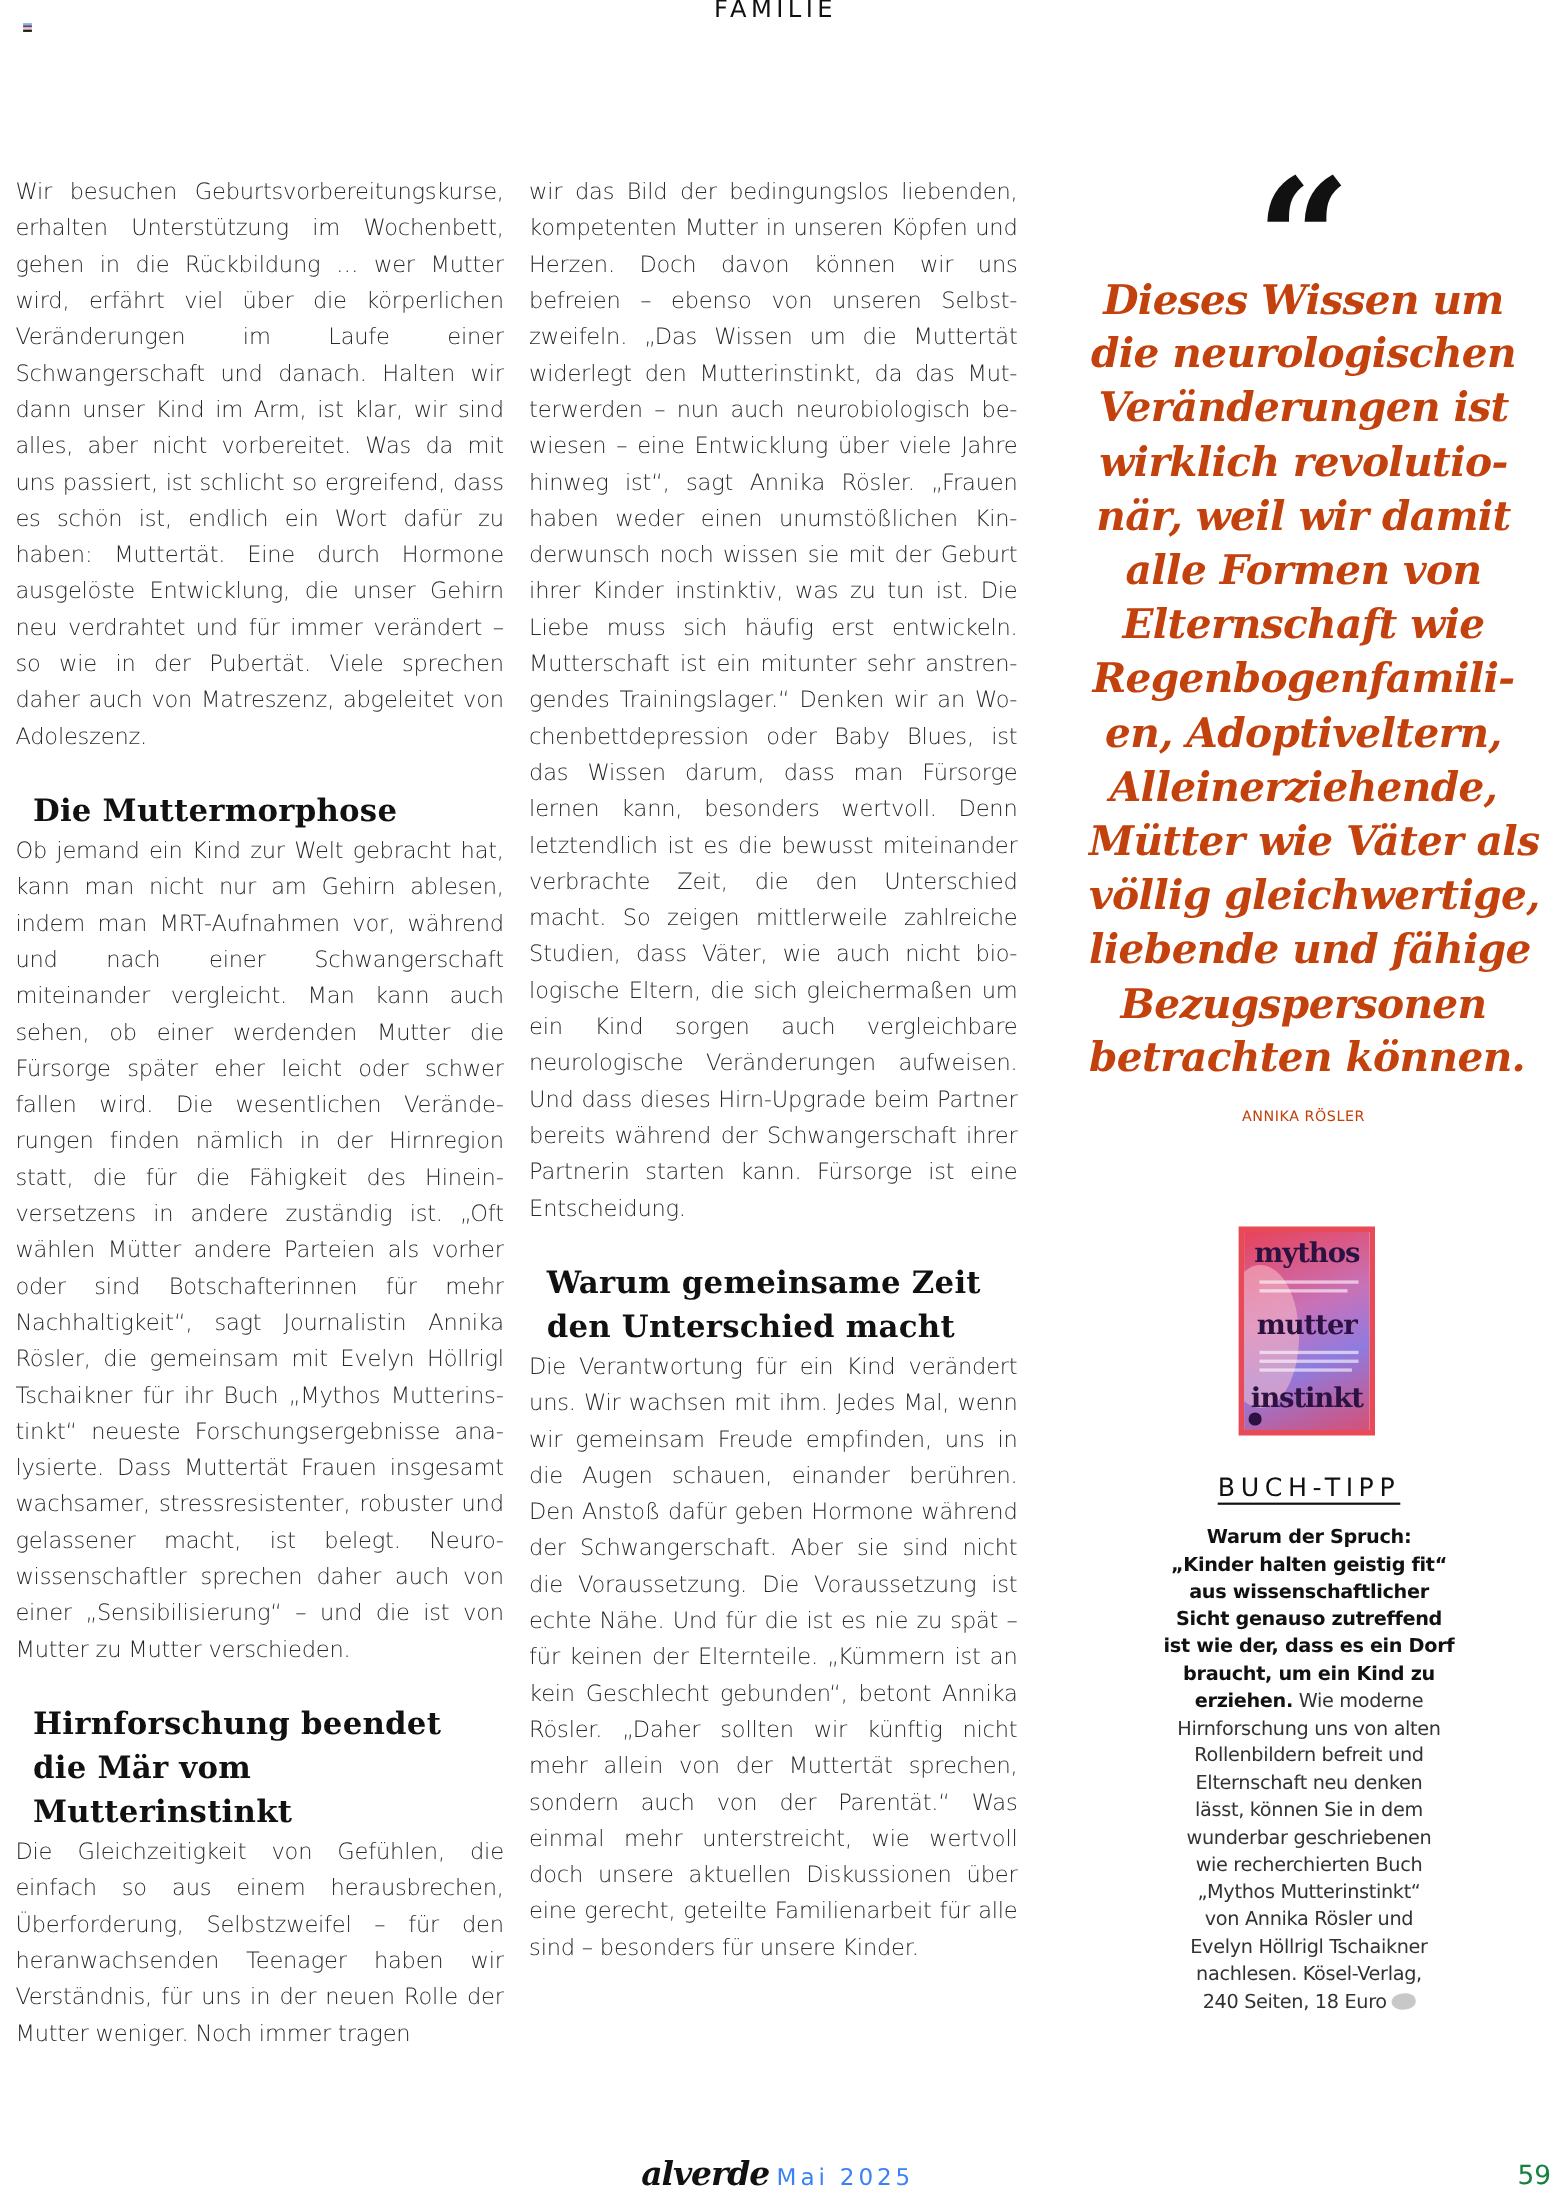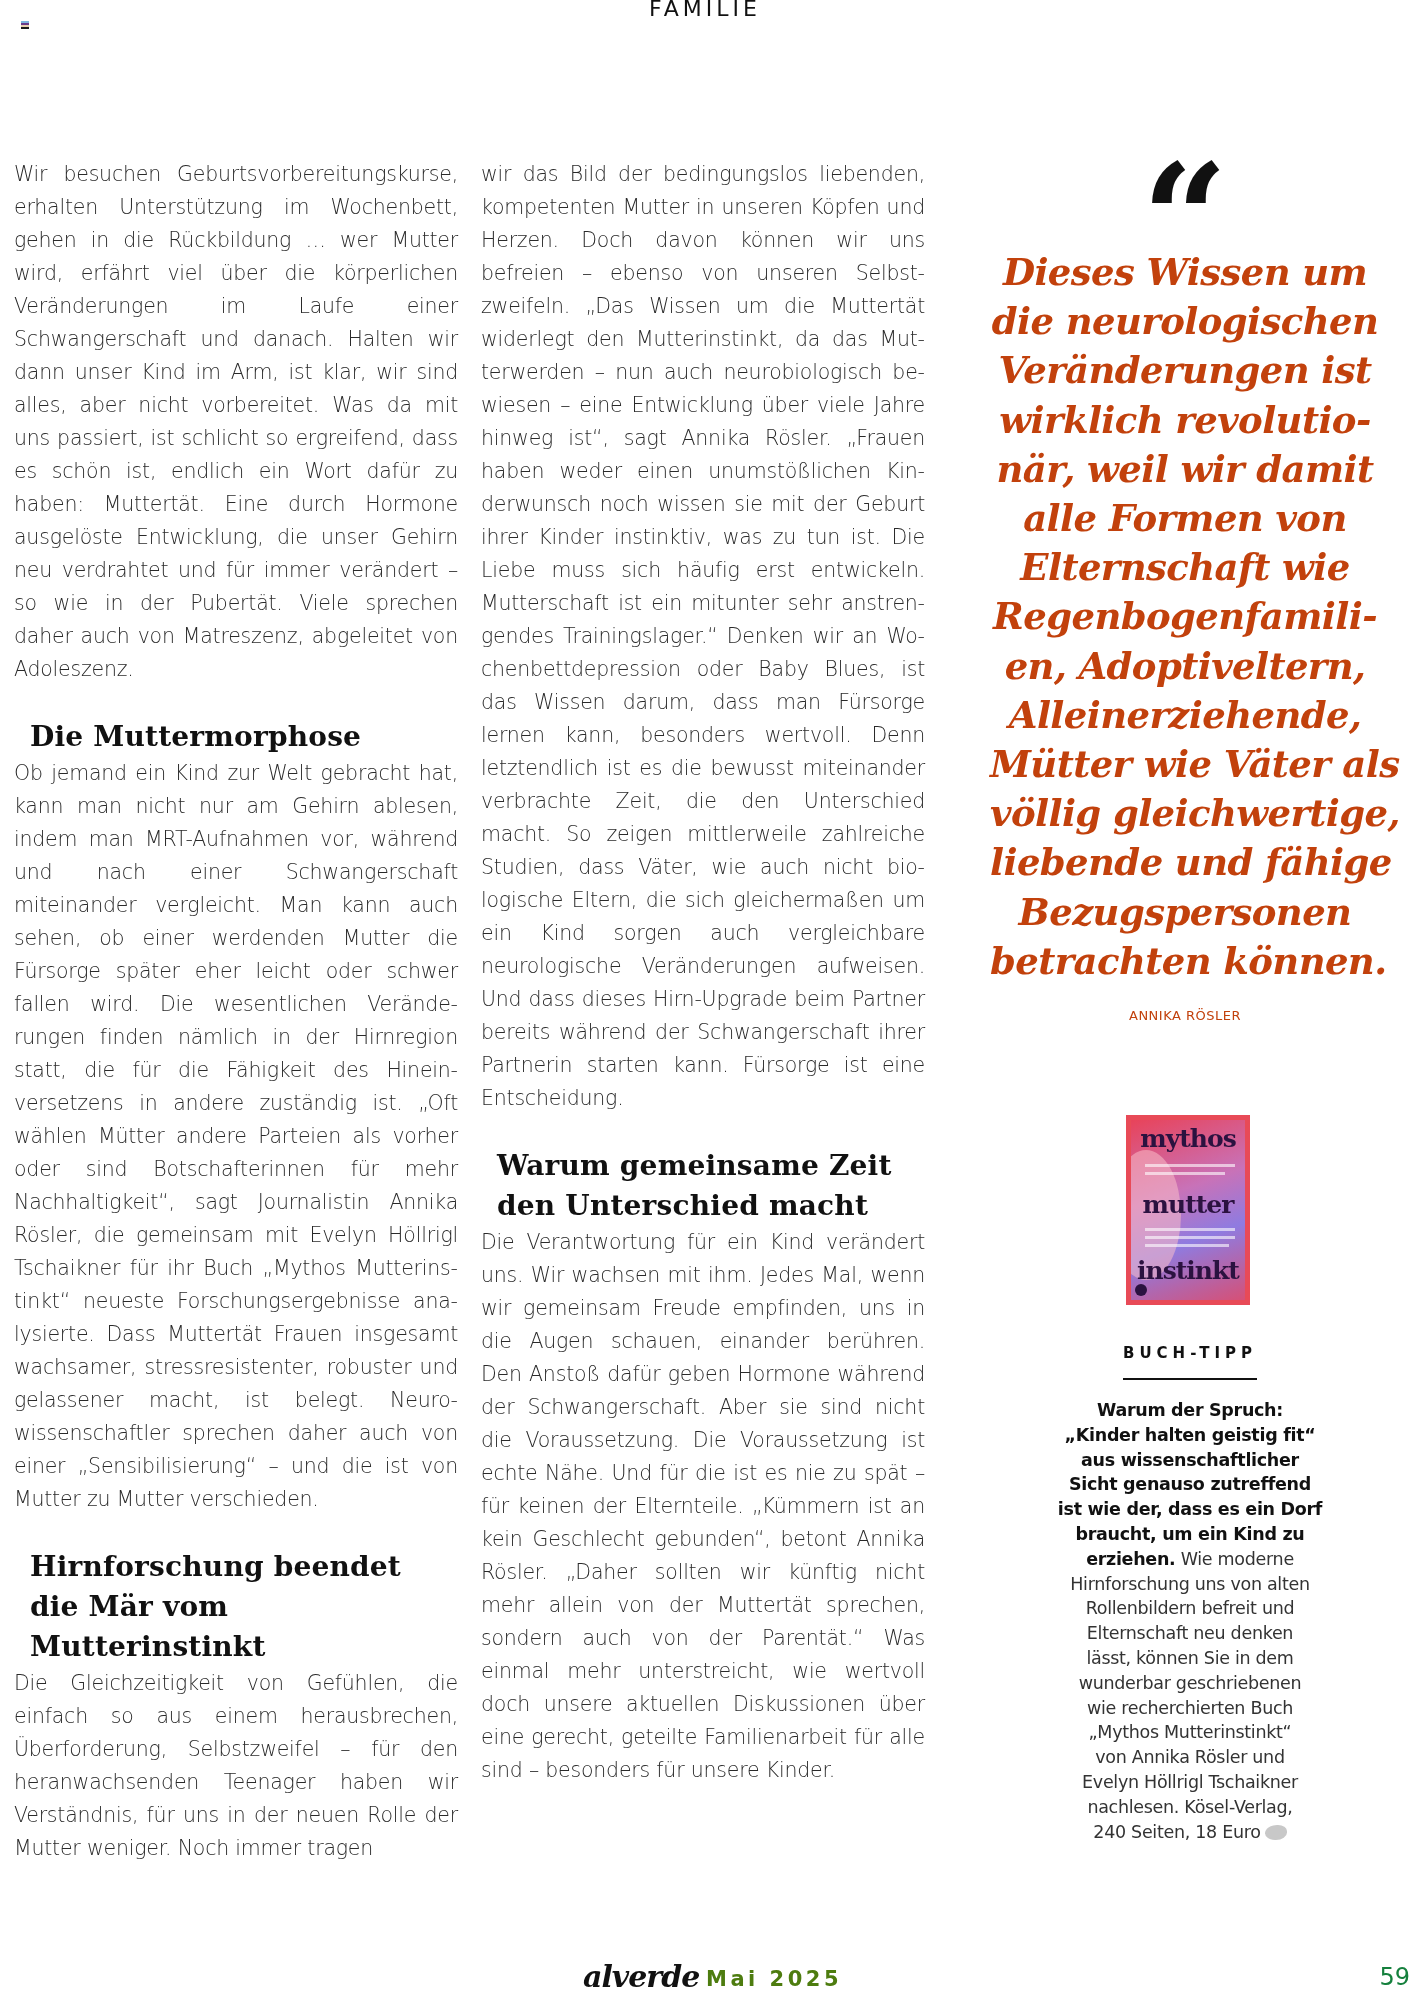--- a/index.html
+++ b/index.html
@@ -67,44 +67,44 @@
     .book-cover .tiny {
       position: absolute; left: 14px; width: 90px; height: 3px; background: rgba(255,255,255,0.6);
     }
     .book-cover .logo {
       position: absolute; left: 4px; bottom: 4px; width: 12px; height: 12px; border-radius: 50%;
       background: #2b1240;
     }
 
     .tipp { position: absolute; left: 1040px; top: 1340px; width: 300px; text-align: center; }
     .tipp-title {
-      display: inline-block; font-family: "DejaVu Sans", sans-serif; font-weight: bold;
-      font-size: 15px; letter-spacing: 5px; color: #111; border-bottom: 2.5px solid #111;
-      padding-bottom: 12px; line-height: 26px;
+      display: inline-block; font-family: "DejaVu Sans", sans-serif; font-weight: normal;
+      font-size: 23px; letter-spacing: 5px; color: #111; border-bottom: 2.5px solid #111;
+      padding-bottom: 0; line-height: 26px;
     }
     .tipp-body {
       margin-top: 18px; font-family: "DejaVu Sans", sans-serif; font-size: 17.5px;
       line-height: 24.8px; color: #333; letter-spacing: -0.3px;
     }
     .tipp-body b { color: #111; font-weight: bold; }
     .tipp-line { display: block; white-space: nowrap; }
     .end-mark {
       display: inline-block; width: 22px; height: 15px; border-radius: 60% 45% 55% 50%;
       background: #c8c8c8; vertical-align: -2px; margin-left: 4px;
     }
 
     .footer-brand {
       position: absolute; left: 583px; top: 1960px;
       font-family: "DejaVu Serif", serif; font-style: italic; font-weight: bold;
       font-size: 30px; line-height: 34px; color: #111; letter-spacing: -1px;
     }
     .footer-issue {
       position: absolute; left: 706px; top: 1966px;
-      font-family: "DejaVu Sans", sans-serif; font-weight: bold; font-size: 21px;
-      letter-spacing: 3.5px; color: #4d7c0f; line-height: 26px;
+      font-family: "DejaVu Sans", sans-serif; font-weight: normal; font-size: 21px;
+      letter-spacing: 3.5px; color: #3b82f6; line-height: 26px;
     }
     .footer-page {
       position: absolute; right: 0; top: 1962px;
       font-family: "DejaVu Sans", sans-serif; font-size: 24px; color: #15803d; line-height: 30px;
     }
   </style>
 </head>
 <body>
 
 <div class="section-label">FAMILIE</div>

